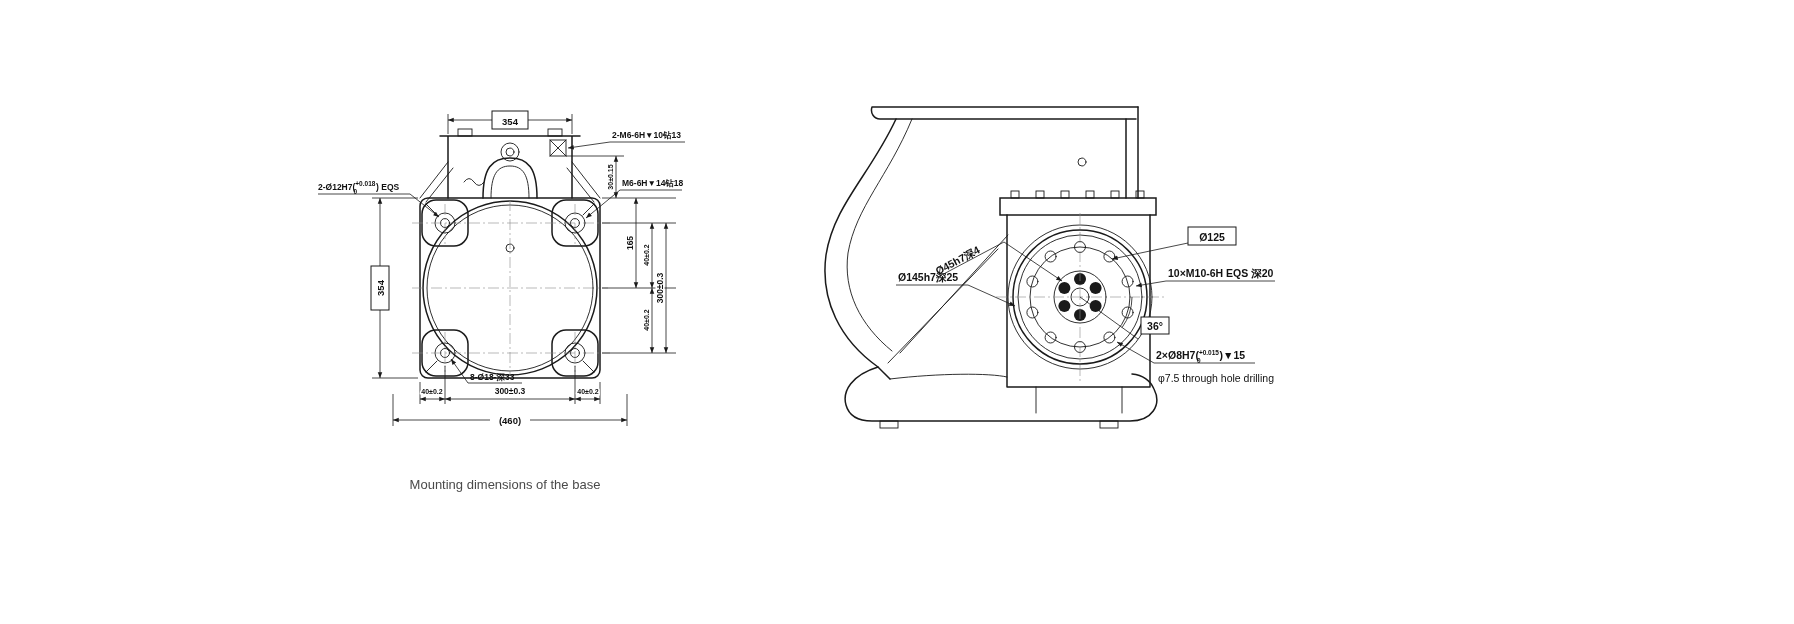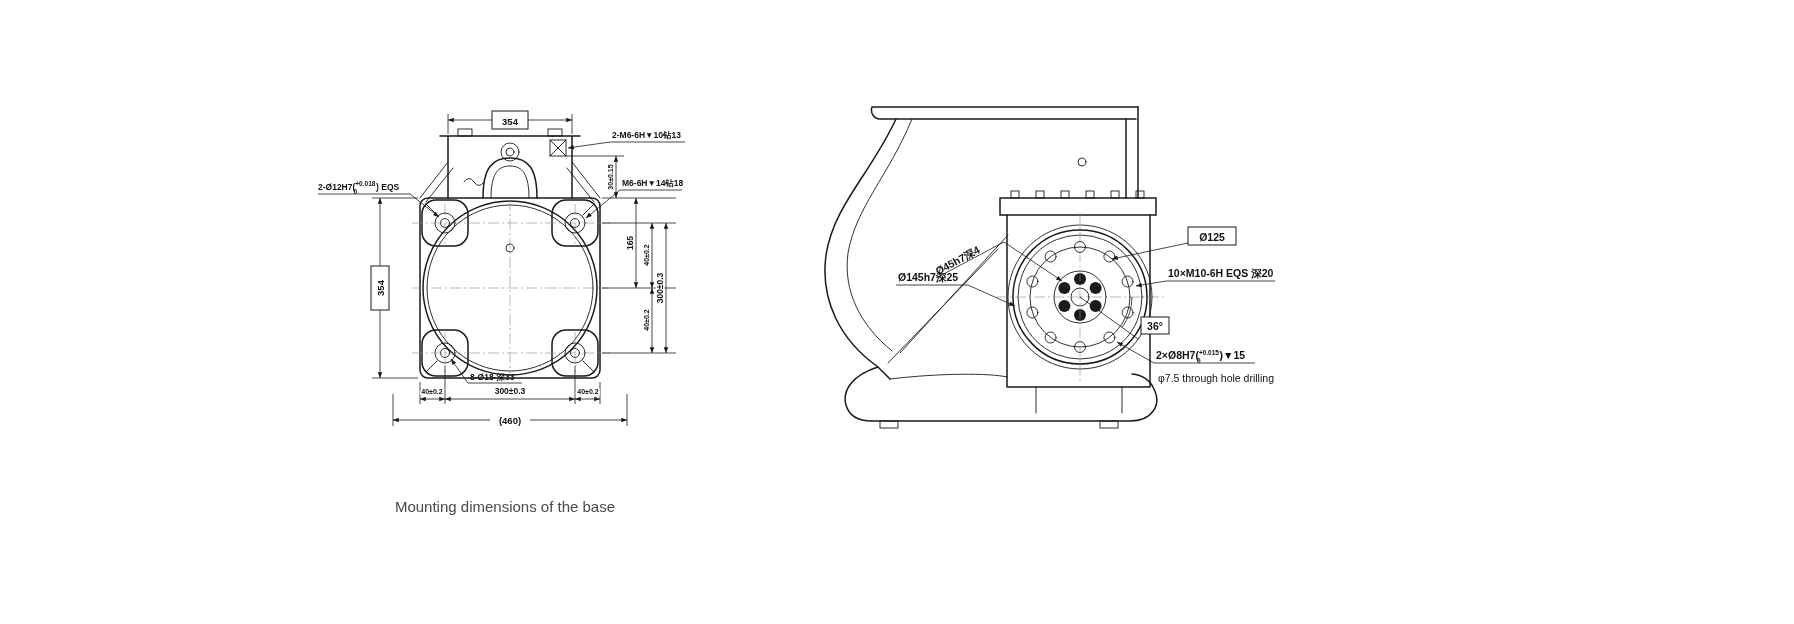--- a/index.html
+++ b/index.html
@@ -1,18 +1,18 @@
 <!DOCTYPE html>
 <html><head>
 <meta charset="utf-8">
 <style>
   html,body{margin:0;padding:0;background:#fff;}
   #stage{position:relative;width:1508px;height:624px;background:#ffffff;overflow:hidden;
          font-family:"Liberation Sans",sans-serif;margin-top:40px;}
-  .caption{position:absolute;top:458px;text-align:center;font-size:15px;color:#4a4a4a;}
+  .caption{position:absolute;top:437px;text-align:center;font-size:13px;color:#4a4a4a;}
   svg{position:absolute;}
   .s2{stroke:#1a1a1a;stroke-width:1.5;fill:none;stroke-linecap:round;}
   .s1{stroke:#1a1a1a;stroke-width:0.9;fill:none;stroke-linecap:round;}
   .sd{stroke:#1a1a1a;stroke-width:0.8;fill:none;}
   .cl{stroke:#8a8a8a;stroke-width:0.6;fill:none;stroke-dasharray:11 3 2 3;}
   .fill{fill:#1a1a1a;stroke:none;}
   .box{fill:#ffffff;stroke:#1a1a1a;stroke-width:1;}
   .wbg{fill:#ffffff;stroke:none;}
   text{fill:#111;}
   .t{font:700 8.5px "Liberation Sans",sans-serif;}

